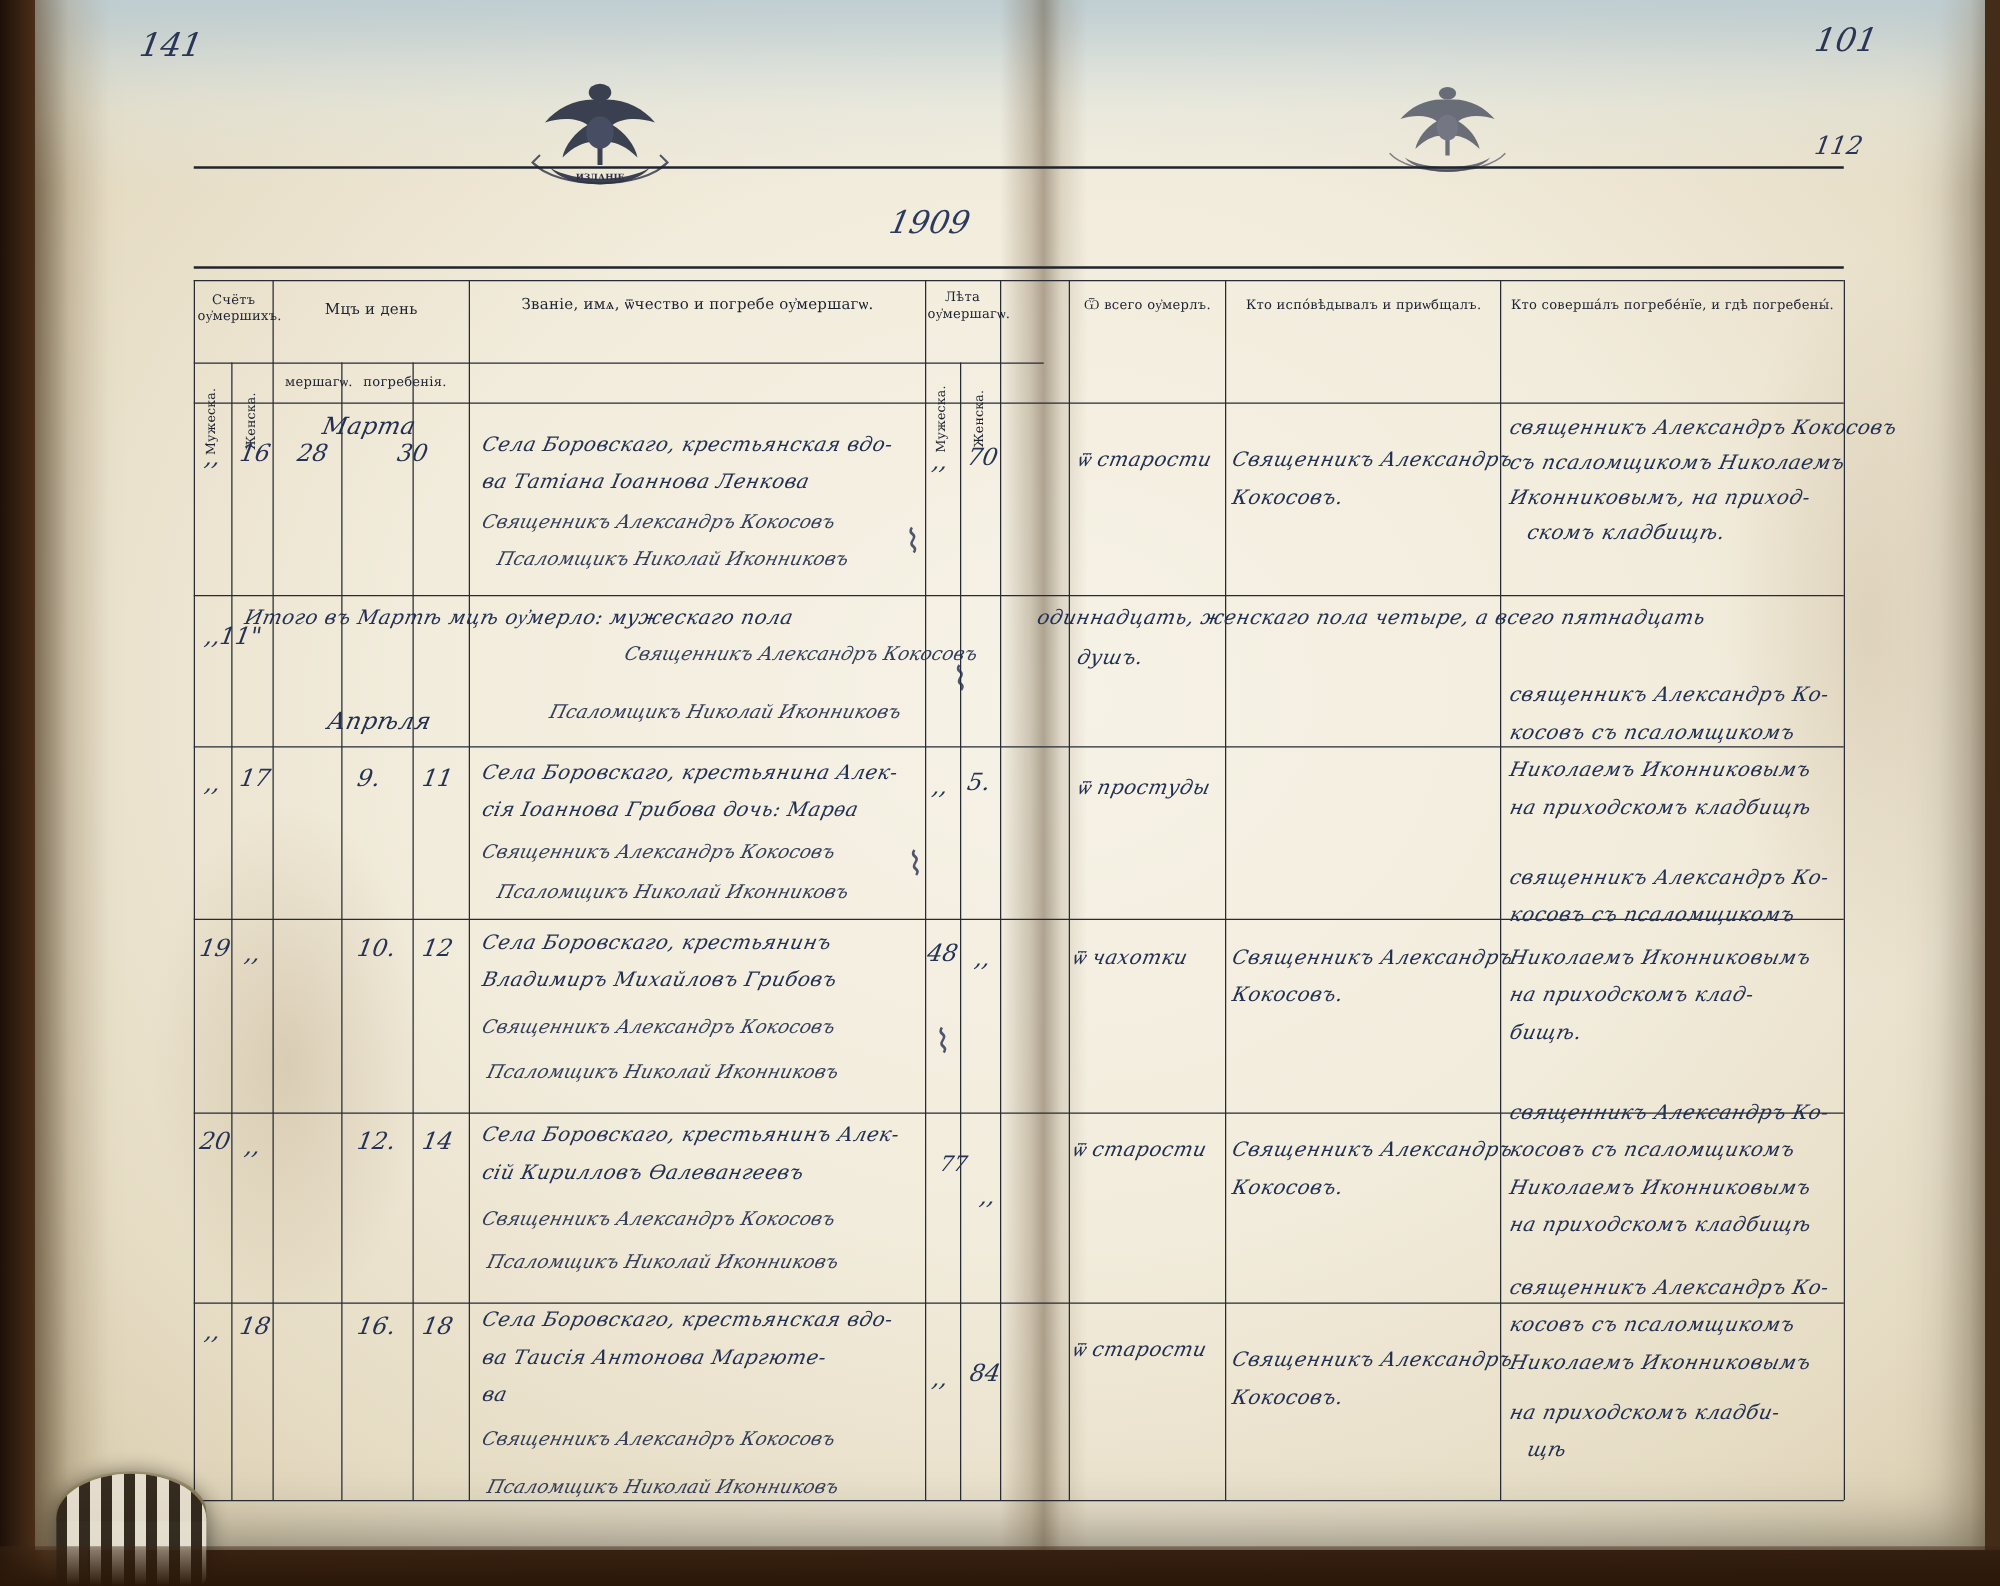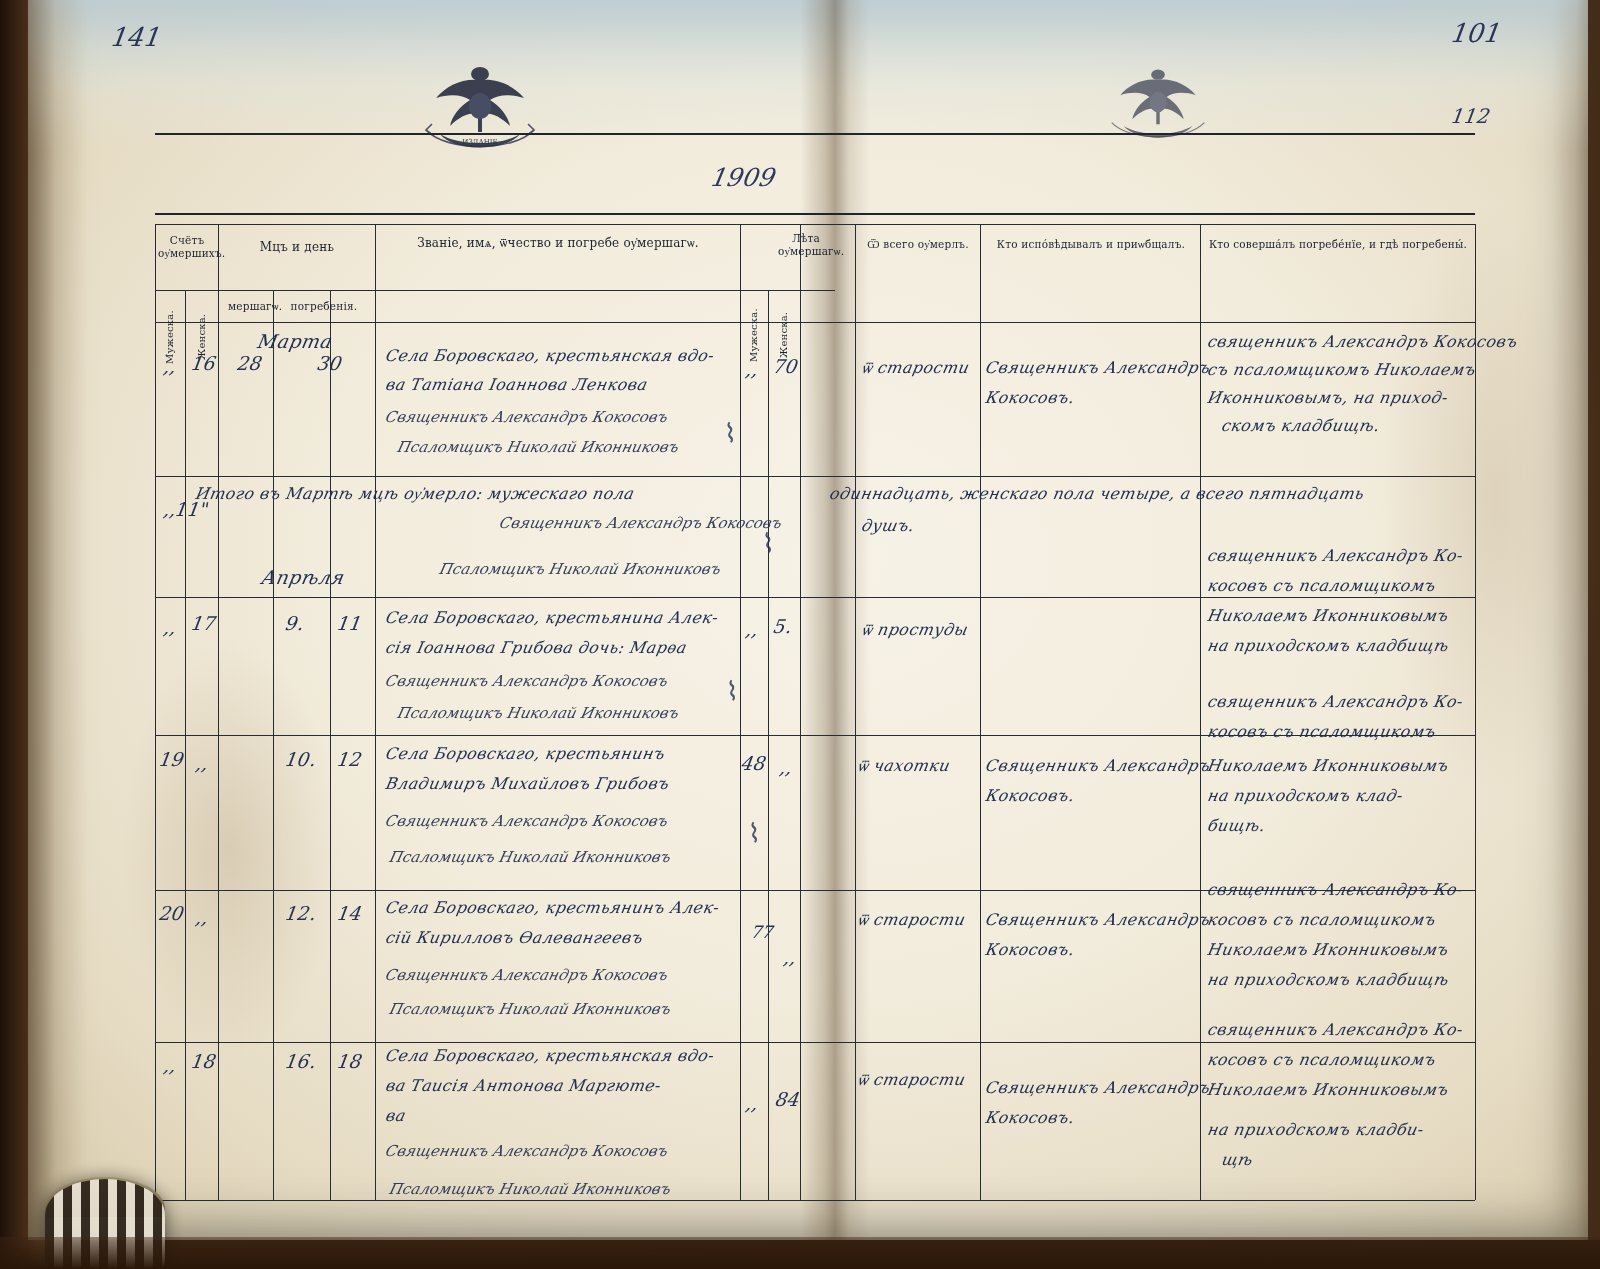--- a/index.html
+++ b/index.html
@@ -196,21 +196,21 @@
   <div class="edge-wear-right"></div>
   <div class="gutter"></div>
 
   <div class="stain" style="left:120px;top:640px;width:220px;height:420px;background:radial-gradient(ellipse,rgba(150,120,80,.22),rgba(150,120,80,0) 70%);"></div>
   <div class="stain" style="left:1380px;top:200px;width:230px;height:600px;background:radial-gradient(ellipse,rgba(150,120,80,.18),rgba(150,120,80,0) 70%);"></div>
 
   <div class="pgnum" style="left:112px;top:22px;">141</div>
   <div class="pgnum" style="left:1452px;top:18px;">101</div>
   <div class="pgnum" style="left:1452px;top:104px;font-size:20px;">112</div>
 
-  <div class="crest" style="left:410px;top:60px;">
+  <div class="crest" style="left:410px;top:60px;font-weight:bold;">
     <svg width="140" height="100" viewBox="0 0 140 100">
       <g fill="#2d3346" opacity="0.92">
         <ellipse cx="70" cy="14" rx="9" ry="7"></ellipse>
         <path d="M70 20 C52 18 36 26 26 38 C38 34 52 34 60 40 C50 46 42 56 40 66 C50 56 60 52 68 54 L68 72 L72 72 L72 54 C80 52 90 56 100 66 C98 56 90 46 80 40 C88 34 102 34 114 38 C104 26 88 18 70 20 Z"></path>
         <ellipse cx="70" cy="46" rx="11" ry="13" fill="#3a415a"></ellipse>
         <path d="M30 74 C48 86 92 86 110 74 C96 92 44 92 30 74 Z"></path>
       </g>
       <g fill="none" stroke="#2d3346" stroke-width="1.6" opacity="0.8">
         <path d="M16 70 C36 92 104 92 124 70"></path>
         <path d="M22 64 L16 70 L24 76"></path>
@@ -265,21 +265,21 @@
   <div class="colhdr" style="left:158px;top:234px;width:58px;">Счётъ оу҆мершихъ.</div>
   <div class="colhdr vert" style="left:164px;top:300px;height:74px;">М́ужеска.</div>
   <div class="colhdr vert" style="left:196px;top:300px;height:74px;">Женска.</div>
 
   <div class="colhdr lg" style="left:222px;top:240px;width:150px;">Мцъ и день</div>
   <div class="colhdr" style="left:228px;top:300px;width:44px;">мершагѡ.</div>
   <div class="colhdr" style="left:278px;top:300px;width:92px;">погребенія.</div>
 
   <div class="colhdr lg" style="left:380px;top:236px;width:356px;">Званіе, имѧ, ѿчество и погребе оу҆мершагѡ.</div>
 
-  <div class="colhdr" style="left:742px;top:232px;width:56px;margin-left:36px;">Лѣта оу҆мершагѡ.</div>
+  <div class="colhdr" style="left:742px;top:232px;width:56px;">Лѣта оу҆мершагѡ.</div>
   <div class="colhdr vert" style="left:748px;top:300px;height:70px;">Мужеска.</div>
   <div class="colhdr vert" style="left:778px;top:300px;height:70px;">Женска.</div>
 
   <div class="colhdr" style="left:858px;top:238px;width:120px;">Ѿ всего оу҆мерлъ.</div>
   <div class="colhdr" style="left:984px;top:238px;width:214px;">Кто испо́вѣдывалъ и приѡбщалъ.</div>
   <div class="colhdr" style="left:1204px;top:238px;width:268px;">Кто соверша́лъ погребе́нїе, и гдѣ погребены́.</div>
 
   <div class="hand big" style="position:absolute;left:258px;top:330px;">Марта</div>
 
   <div class="num" style="left:164px;top:355px;">,,</div>

